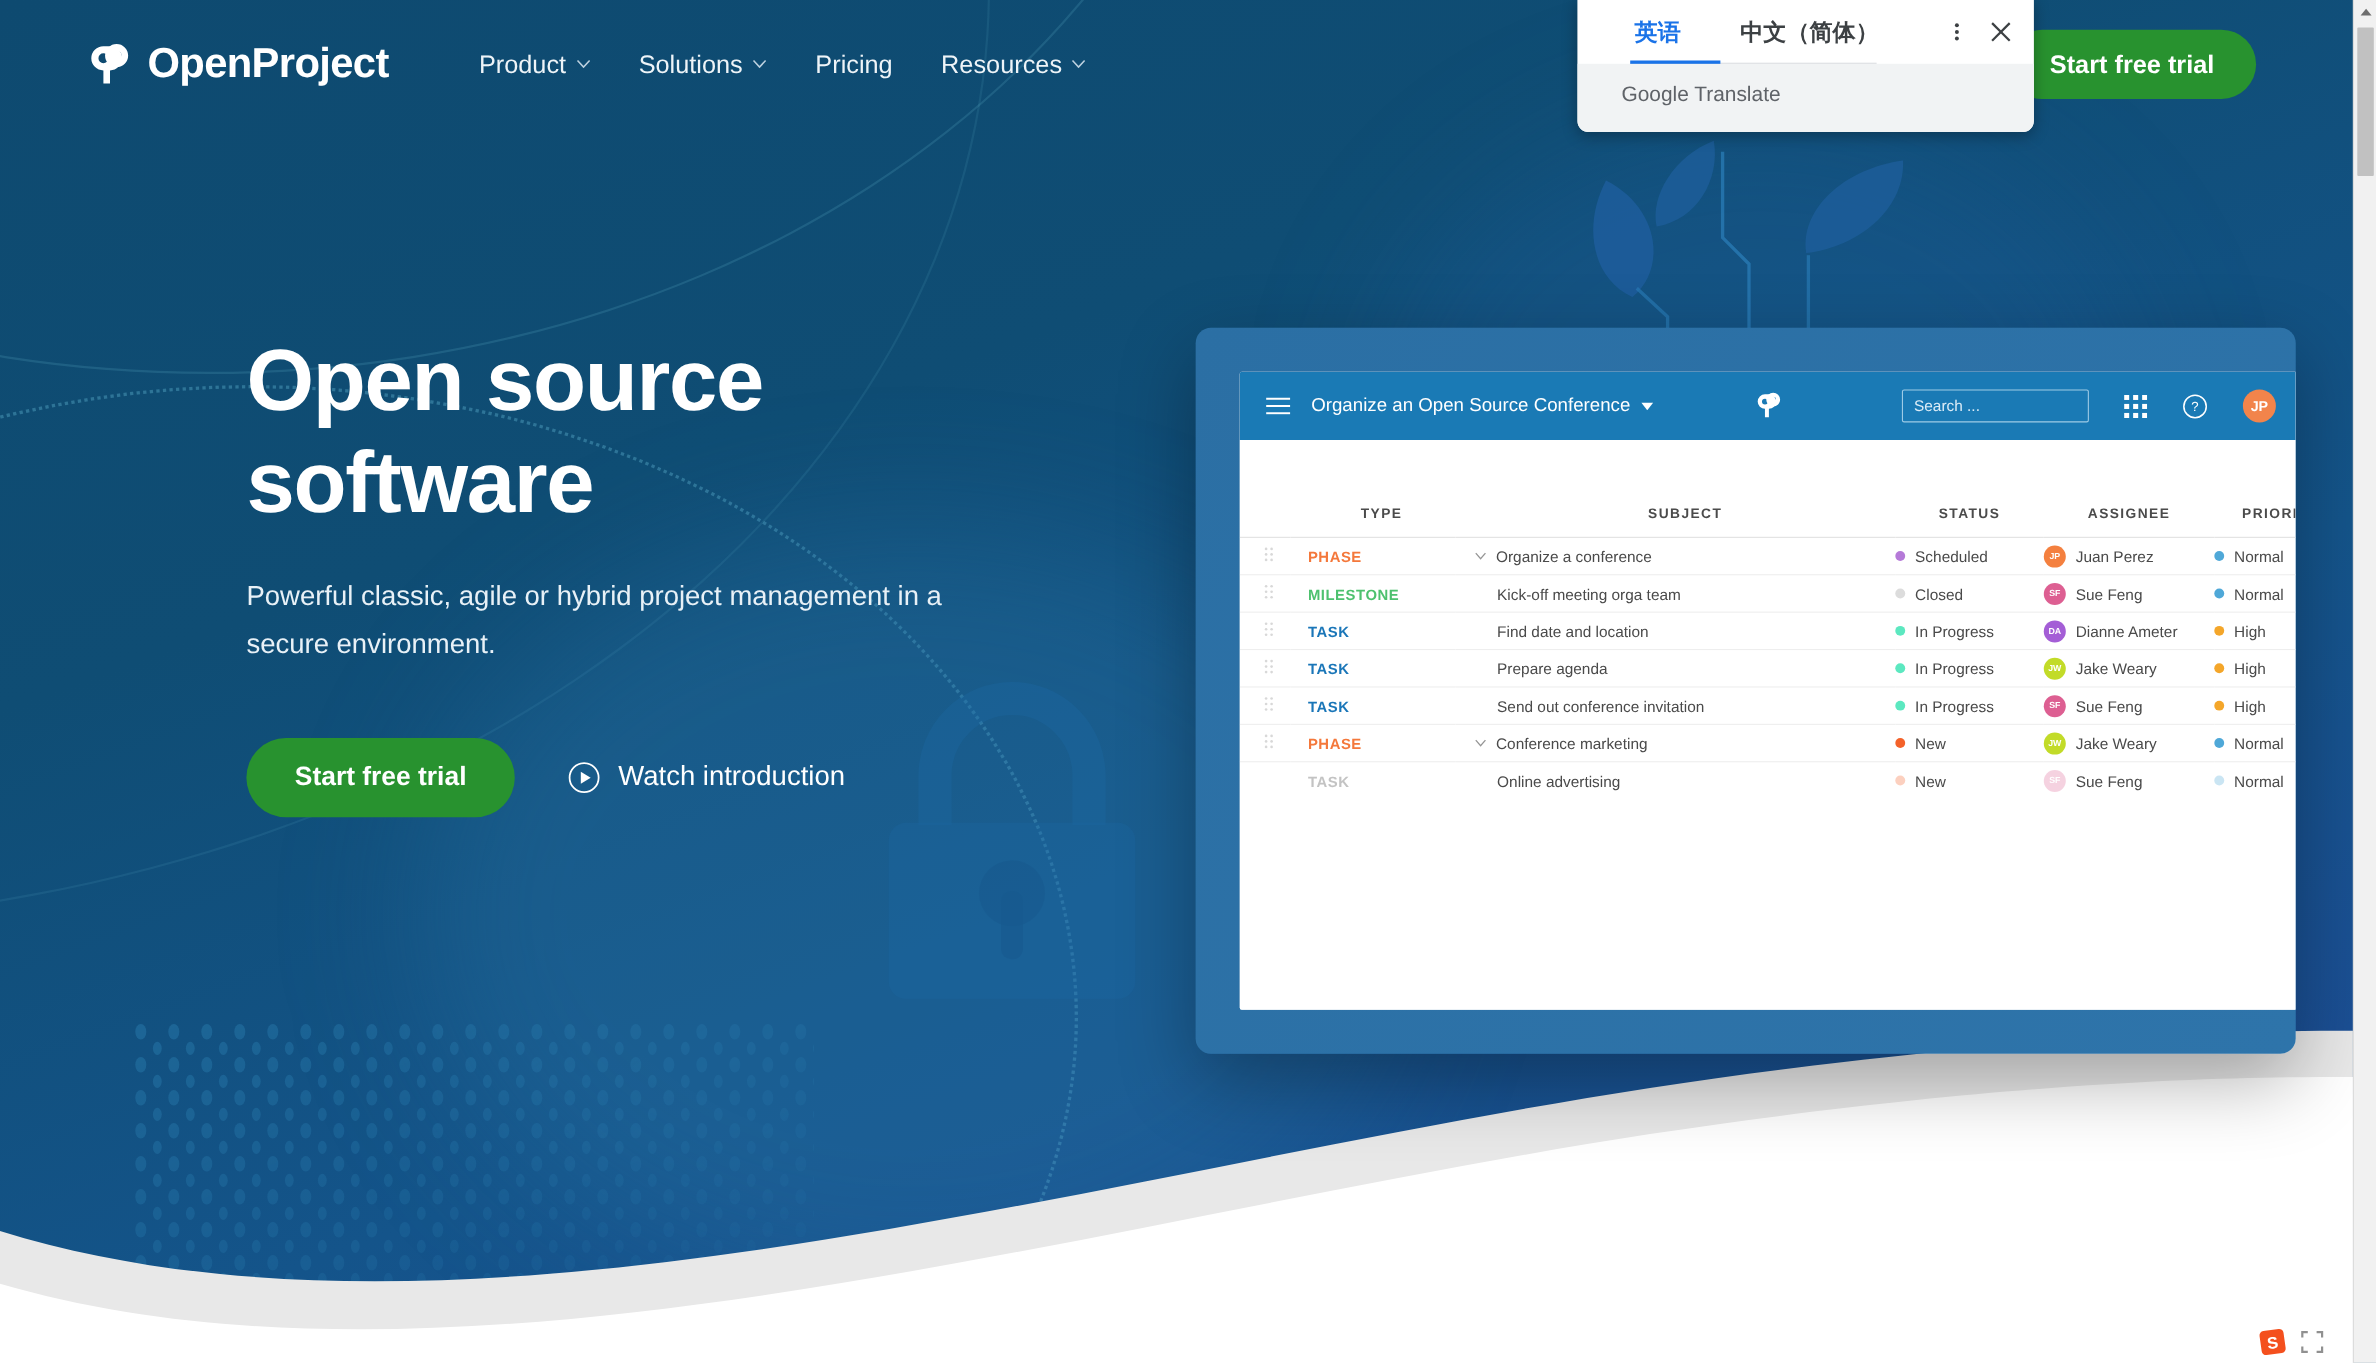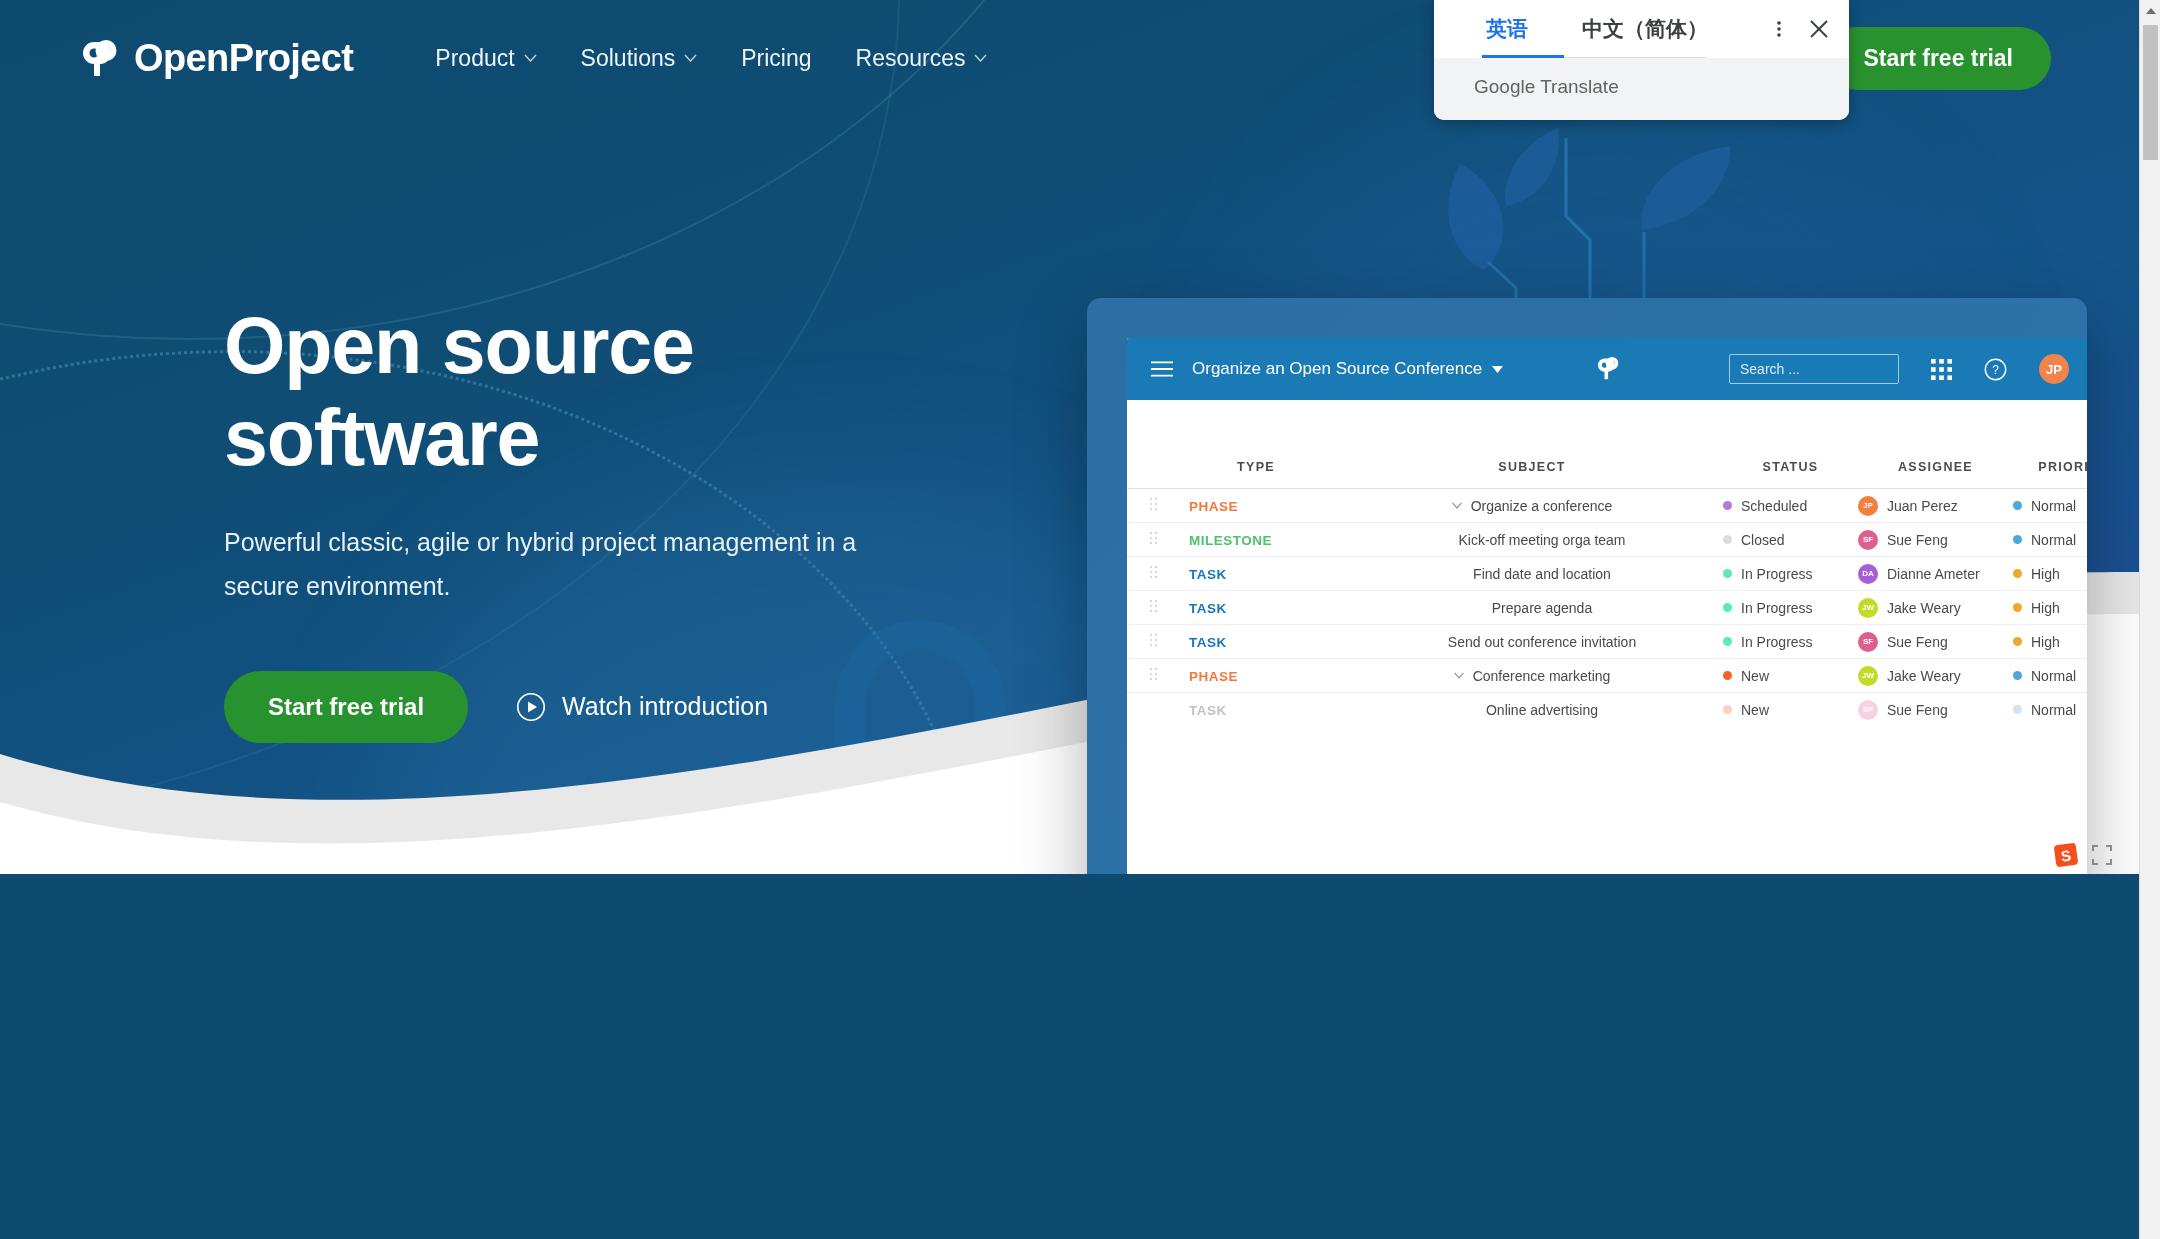--- a/index.html
+++ b/index.html
@@ -6,21 +6,21 @@
   html, body {
     width: 2160px; height: 1239px;
     overflow: hidden;
     font-family: "Liberation Sans", sans-serif;
   }
   body { position: relative; background: #0e4a70; }
 
   
   #page {
     position: absolute; left: 0; top: 0;
-    width: 2139px; height: 874px;
+    width: 2139px; height: 1239px;
     overflow: hidden;
     background: linear-gradient(160deg, #0e4a70 0%, #0f4d74 32%, #14548a 62%, #1b4f94 85%, #1c4a93 100%);
     padding-left: 24px;
   }
 
   
   .arc {
     position: absolute;
     border: 2px solid rgba(110,200,225,.10);
     border-radius: 50%;
@@ -196,21 +196,21 @@
   .col-assign { width: 155px; }
   .col-prio   { width: 120px; }
   .th-pad { padding-left: 16px !important; }
 
   .handle { width: 9px; height: 14px; margin-left: 22px; opacity: .55; }
   .type-label { font-size: 13.5px; font-weight: 700; letter-spacing: .5px; padding-left: 16px; display: inline-block; }
   .t-phase { color: #f4783b; }
   .t-milestone { color: #4ec16f; }
   .t-task { color: #1a76b8; }
 
-  .subj-cell { display: flex; align-items: center; gap: 9px; padding-left: 18px; justify-content: center; }
+  .subj-cell { display: flex; align-items: center; gap: 9px; padding-left: 18px; }
   .subj-caret { width: 10px; height: 7px; flex: none; opacity: .7; }
   .subj-caret.blank { visibility: hidden; }
   .subj-text { white-space: nowrap; }
   .subj-indent { padding-left: 19px; }
 
   .dot-cell { display: flex; align-items: center; gap: 9px; }
   .dot { width: 9px; height: 9px; border-radius: 50%; flex: none; }
 
   .av {
     width: 20px; height: 20px; border-radius: 50%;

